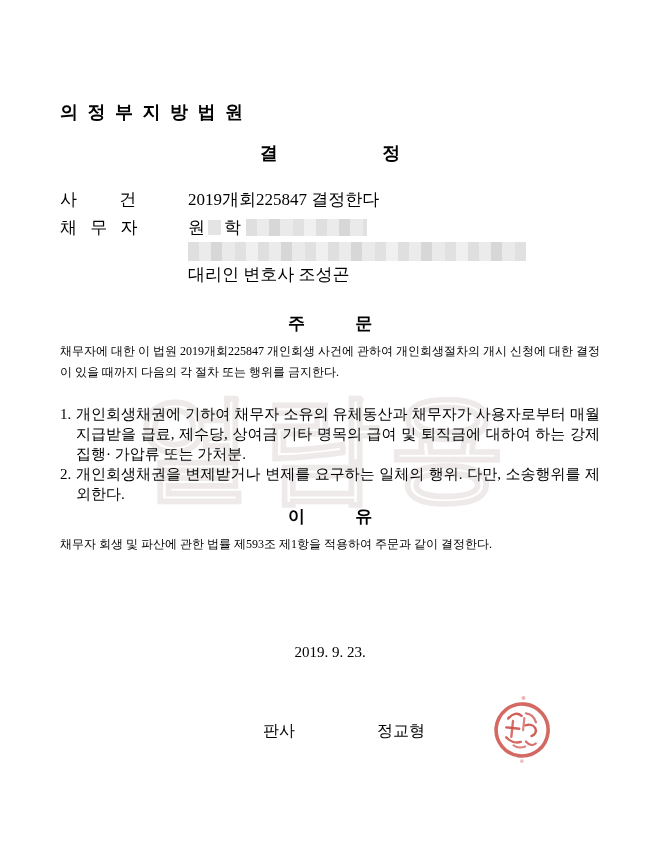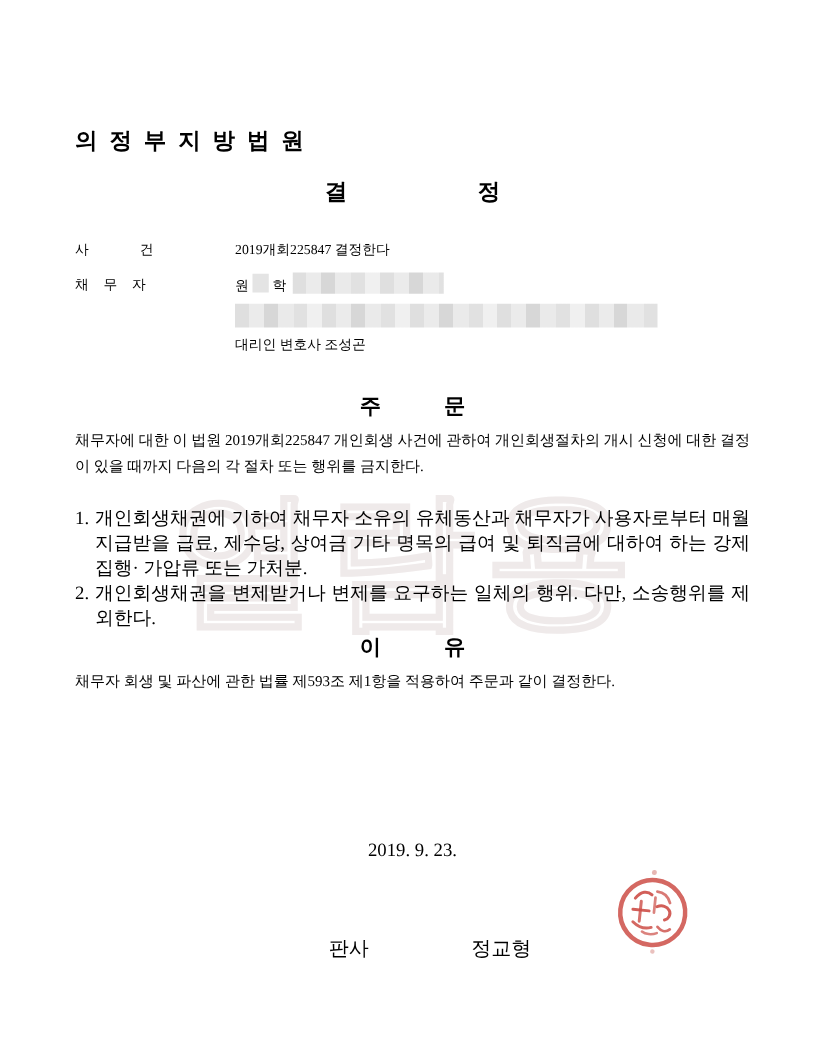--- a/index.html
+++ b/index.html
@@ -42,21 +42,21 @@
     line-height: 22px;
   }
   .doc-type {
     margin-top: 19px;
     text-align: center;
     font-size: 18px;
     font-weight: bold;
     word-spacing: 100px;
     line-height: 22px;
   }
-  .case-block { margin-top: 26px; font-size: 11px; }
+  .case-block { margin-top: 26px; font-size: 17px; }
   .case-row { display: flex; align-items: flex-start; line-height: 20px; margin-bottom: 8px; }
   .case-row.tight { margin-bottom: 4px; }
   .case-label { flex: 0 0 128px; white-space: nowrap; }
   .lbl-case { word-spacing: 38px; }
   .lbl-debtor { word-spacing: 9px; }
   .value { flex: 1; }
   .redact {
     display: inline-block;
     background-image: repeating-linear-gradient(90deg,
       #dfdfdf 0 11px, #ebebeb 11px 23px, #d7d7d7 23px 34px,
@@ -79,21 +79,21 @@
     font-size: 12px;
     line-height: 20.5px;
     text-align: justify;
     word-break: break-all;
   }
   .order-list { margin: 22px 0 0 0; padding: 0; list-style: none; font-size: 15px; }
   .order-item { display: flex; line-height: 20px; }
   .order-item .num { flex: 0 0 16px; }
   .order-item .itext { flex: 1; text-align: justify; word-break: break-all; }
   .date-line {
-    margin-top: 115px;
+    margin-top: 87px;
     text-align: center;
     font-size: 15px;
     line-height: 20px;
   }
   .judge-line { margin-top: 58px; margin-left: 203px; font-size: 16px; line-height: 21px; }
   .judge-title { margin-right: 78px; }
   .seal {
     position: absolute;
     left: 490px;
     top: 694px;

